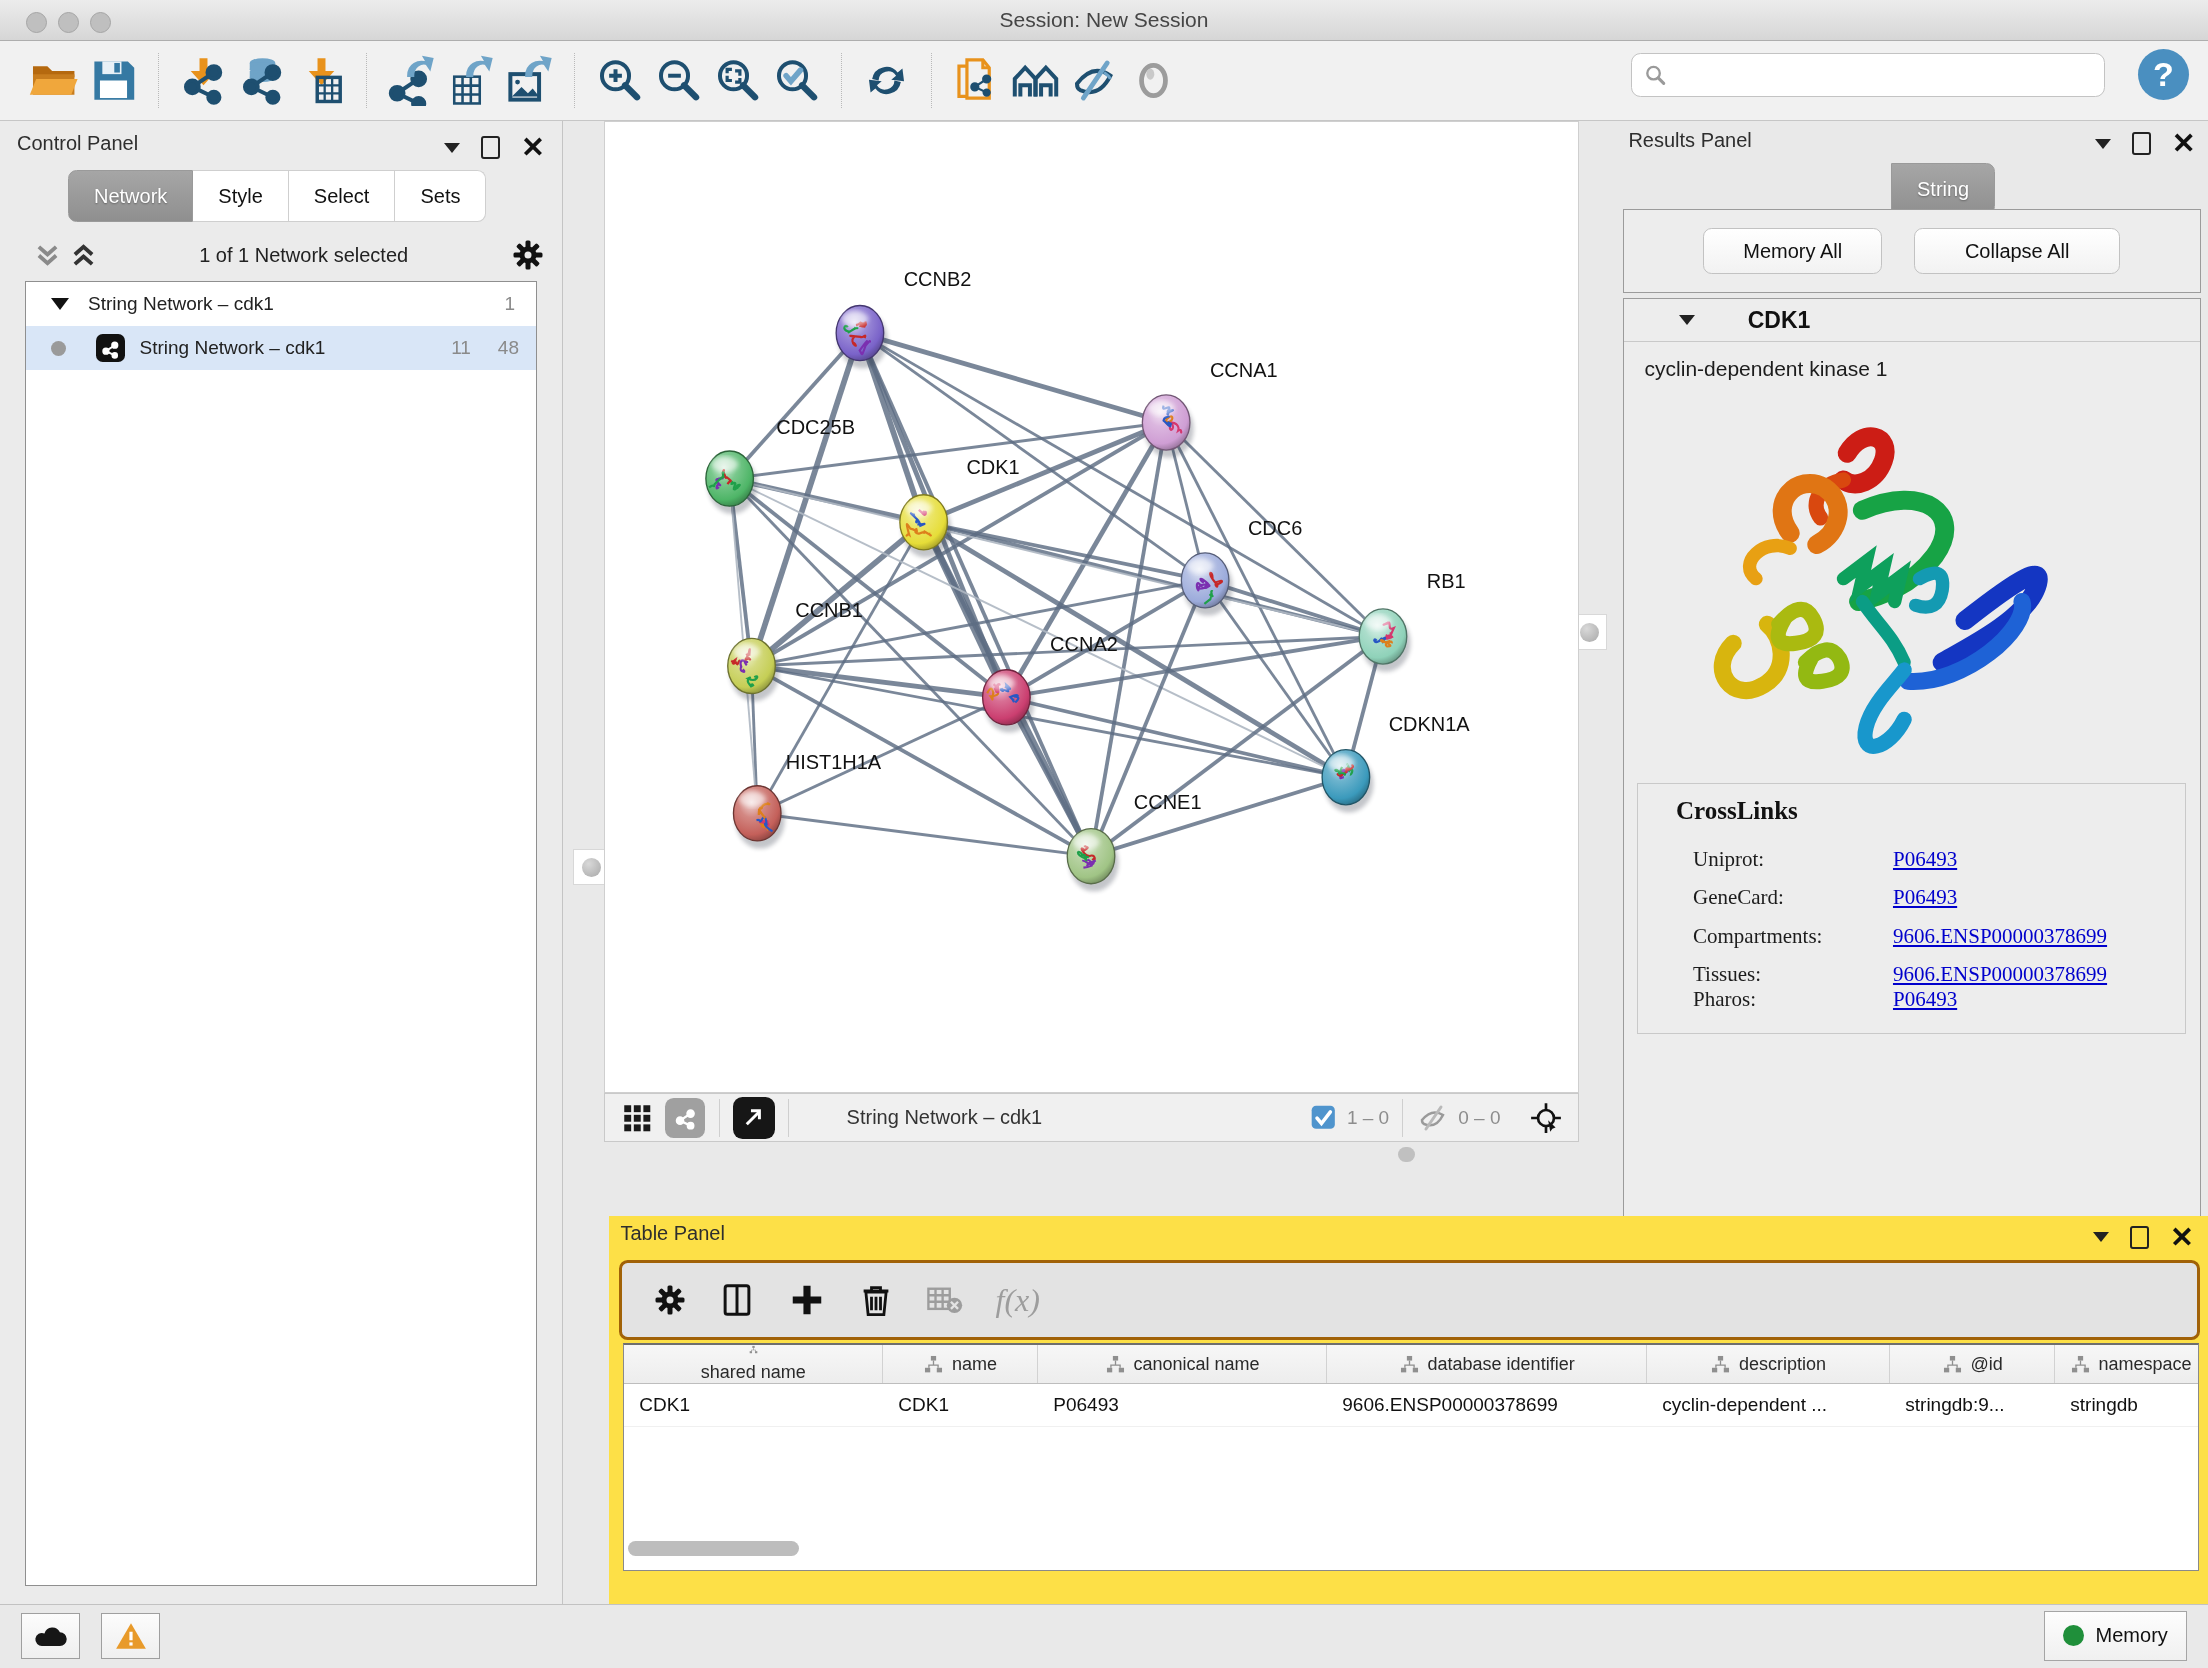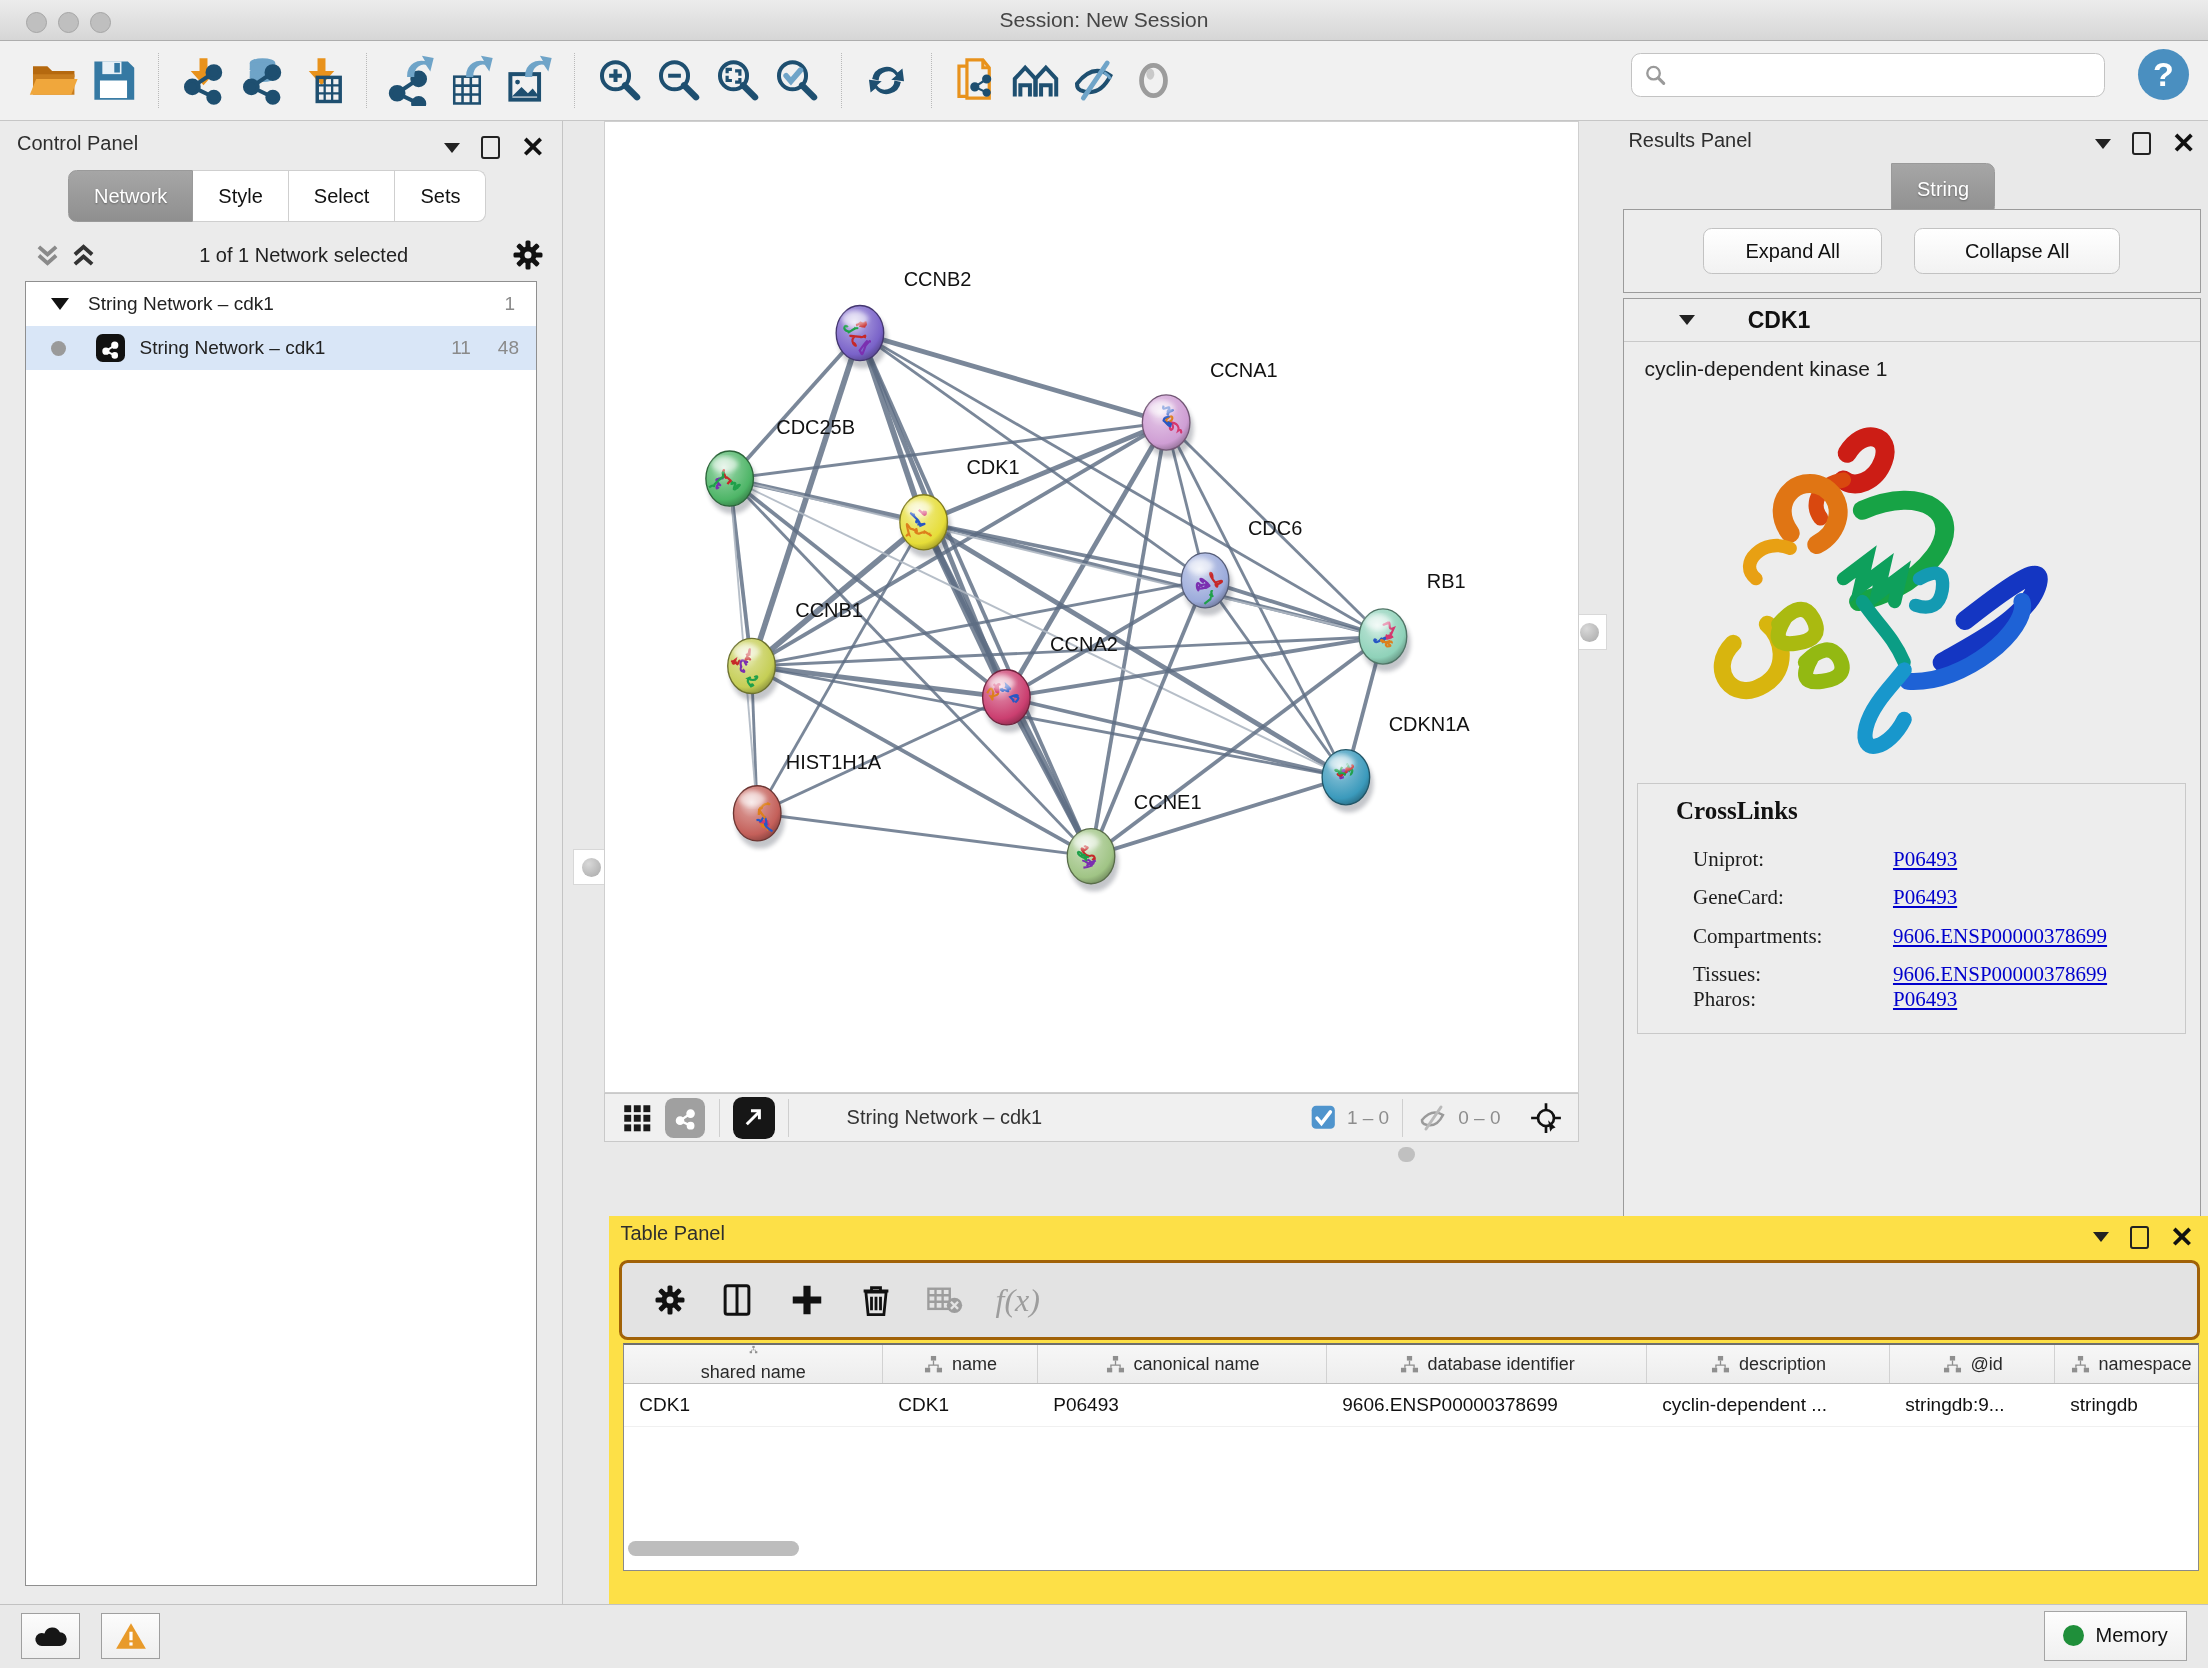--- a/index.html
+++ b/index.html
@@ -697,21 +697,21 @@
     <div class="abs ptitle" style="left:11.4px;top:7.6px">Results Panel</div>
     <div class="pbtns" style="right:13.3px;top:11.4px">
       <span class="tri-down"></span>
       <span class="floatsq"></span>
       <span class="closex">✕</span>
     </div>
     <div class="seg abs" style="left:274px;top:42px">
       <div class="tab active">String</div>
     </div>
     <div class="rbox" style="left:5.7px;top:88px;width:578px;height:84px;display:flex;align-items:center;justify-content:center;gap:32px;">
-      <div class="btn" style="width:177px;height:44px">Expand All</div>
+      <div class="btn" style="width:177px;height:44px">Memory All</div>
       <div class="btn" style="width:204px;height:44px">Collapse All</div>
     </div>
     <div class="rbox" style="left:5.7px;top:177px;width:578px;height:940px;">
       <div style="display:flex;align-items:center;height:42px;border-bottom:1px solid #c9c9c9;">
         <span class="tri-down" style="margin-left:55px"></span>
         <span style="margin-left:53px;font-size:23px;font-weight:bold;color:#111">CDK1</span>
       </div>
       <div style="margin:5.7px 7.6px 0 7.6px;border:1px solid #cscsc">
         <div style="font-size:21px;color:#1c1c1c;padding:9.5px 0 7.6px 13.3px;">cyclin-dependent kinase 1</div>
 

